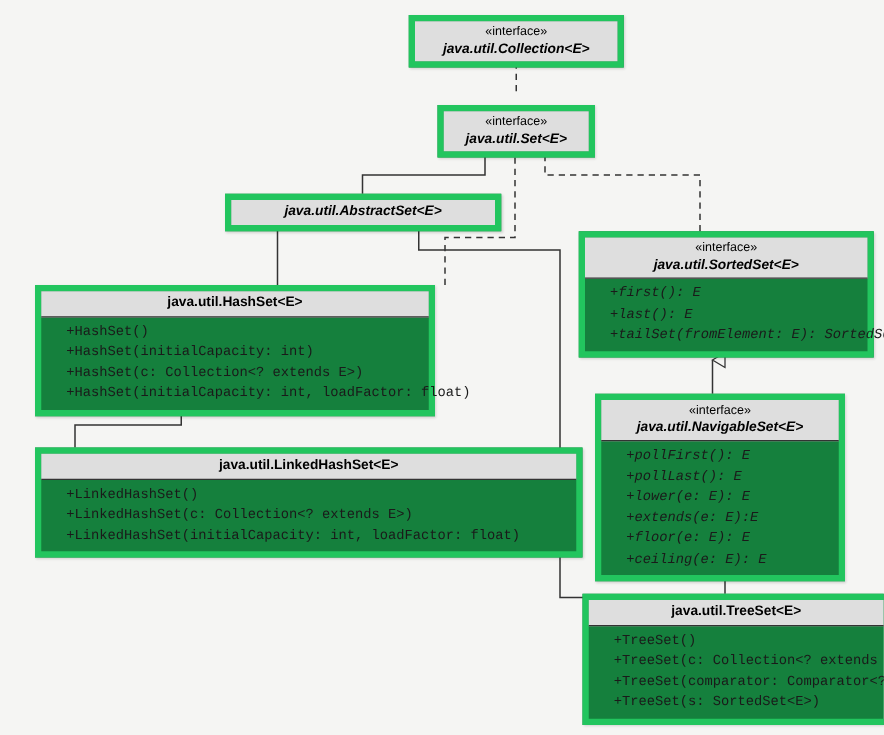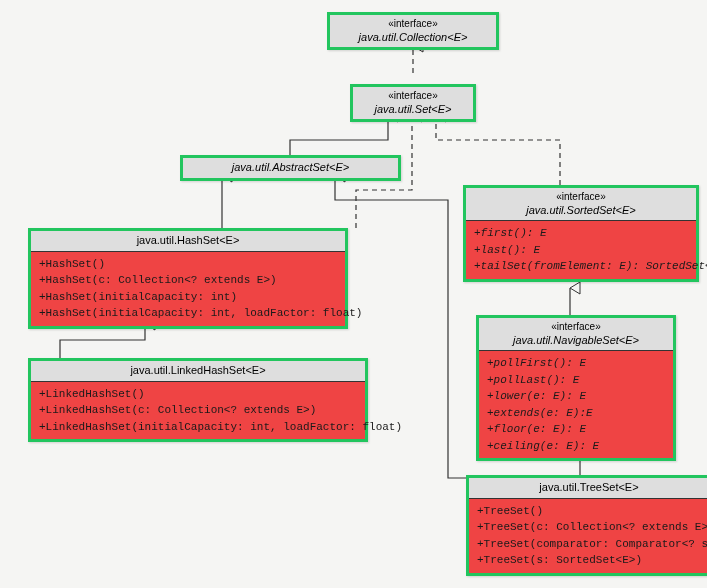--- a/index.html
+++ b/index.html
@@ -7,37 +7,37 @@
     font-family: "Segoe UI", Arial, sans-serif;
     font-size: 11px;
     background: #f5f5f3;
     width: 707px;
     height: 588px;
     position: relative;
     overflow: hidden;
   }
   .uml-box {
     position: absolute;
-    border: 3px solid #22c55e;
-    background: #ef4444;
+    border: 5px solid #22c55e;
+    background: #15803d;
     box-shadow: 1px 1px 2px rgba(0,0,0,0.15);
   }
   .uml-title {
     background: #dedede;
     text-align: center;
     padding: 3px 6px;
     border-bottom: 1px solid #333;
     font-size: 11px;
     line-height: 1.25;
   }
   .uml-title.no-border { border-bottom: none; }
   .stereotype { font-size: 10px; display:block; }
-  .classname { font-weight: normal; font-style: italic; }
+  .classname { font-weight: bold; font-style: italic; }
   .uml-members {
-    padding: 4px 8px;
+    padding: 4px 20px;
     font-family: "Courier New", monospace;
     font-size: 11px;
     line-height: 1.5;
     color: #1a1a1a;
     font-style: italic;
   }
   .uml-members div { white-space: nowrap; }
   svg.connectors {
     position: absolute;
     left: 0; top: 0;
@@ -93,27 +93,27 @@
     <span class="classname">java.util.AbstractSet&lt;E&gt;</span>
   </div>
 </div>
 
 <div class="uml-box" style="left:28px; top:228px; width:320px;">
   <div class="uml-title">
     <span class="classname" style="font-style:normal">java.util.HashSet&lt;E&gt;</span>
   </div>
   <div class="uml-members" style="font-style:normal">
       <div>+HashSet()</div>
+      <div>+HashSet(initialCapacity: int)</div>
       <div>+HashSet(c: Collection&lt;? extends E&gt;)</div>
-      <div>+HashSet(initialCapacity: int)</div>
       <div>+HashSet(initialCapacity: int, loadFactor: float)</div>
     </div>
 </div>
 
-<div class="uml-box" style="left:28px; top:358px; width:340px;">
+<div class="uml-box" style="left:28px; top:358px; width:438px;">
   <div class="uml-title">
     <span class="classname" style="font-style:normal">java.util.LinkedHashSet&lt;E&gt;</span>
   </div>
   <div class="uml-members" style="font-style:normal">
       <div>+LinkedHashSet()</div>
       <div>+LinkedHashSet(c: Collection&lt;? extends E&gt;)</div>
       <div>+LinkedHashSet(initialCapacity: int, loadFactor: float)</div>
     </div>
 </div>
 

